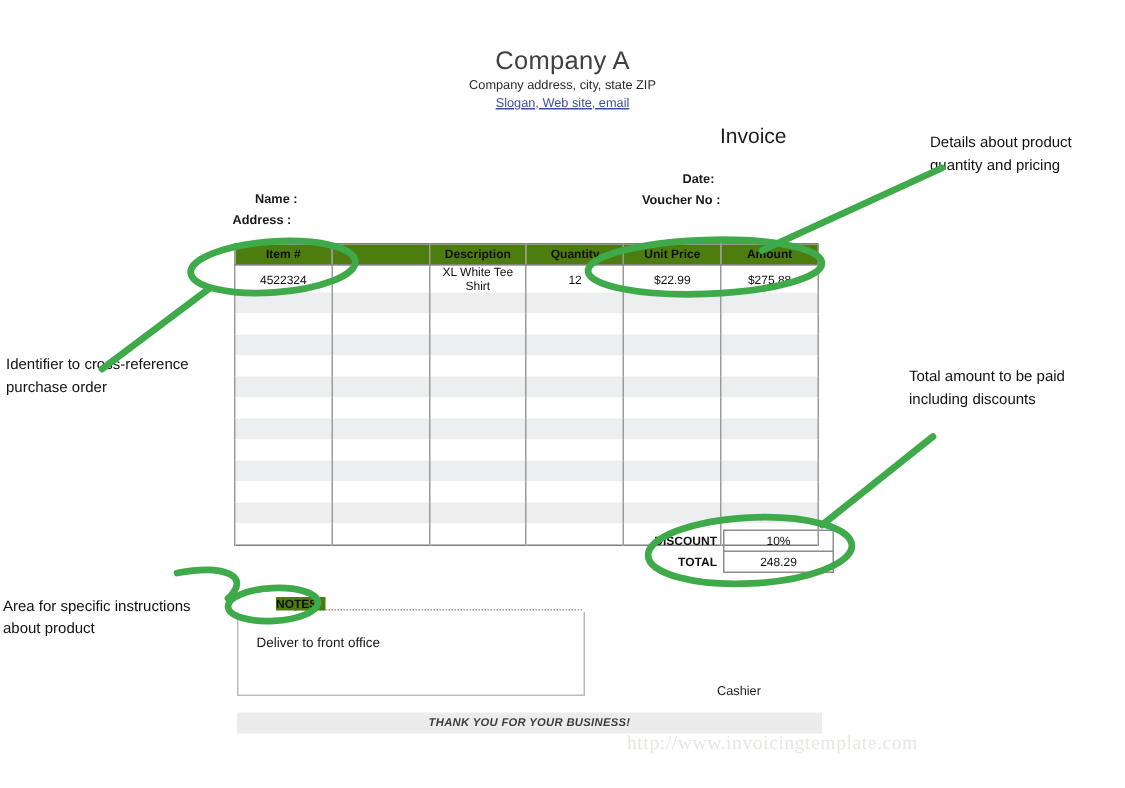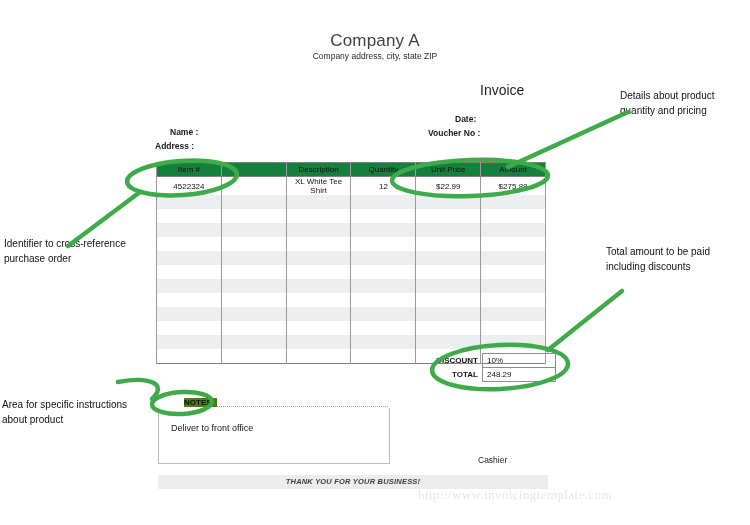--- a/index.html
+++ b/index.html
@@ -72,24 +72,24 @@
     border: 1px solid #808080;
   }
   #items-table th, #items-table td {
     border-left: 1px solid #9a9a9a;
     border-right: 1px solid #9a9a9a;
     padding: 0;
     height: 14px;
     font-size: 8px;
   }
   #items-table thead th {
-    background: #15803d;
+    background: #4d7c0f;
     border-bottom: 1px solid #808080;
     border-top: 1px solid #808080;
-    font-weight: normal;
+    font-weight: bold;
     font-size: 8px;
     text-align: center;
     height: 13px;
     color: #101010;
   }
   #items-table tbody td { text-align: center; color: #111; }
   #items-table tbody tr.striped td { background: #eceef0; }
   #items-table tbody tr.plain td { background: #ffffff; }
   td.c-item { width: 56px; }
   td.c-gap  { width: 20px; }
@@ -112,21 +112,21 @@
   }
   .tot-label {
     width: 68px;
     text-align: right;
     font-weight: bold;
     color: #111;
     border: none;
   }
   .tot-value {
     width: 64px;
-    text-align: left;
+    text-align: center;
     border: 1px solid #8d8d8d;
     color: #111;
     margin-top: 36px;
   }
 
   
   #notes-label {
     left: 160px; top: 398px;
     font-size: 8px;
     font-weight: bold;
@@ -209,20 +209,21 @@
     pointer-events: none;
     z-index: 6;
   }
 </style>
 </head>
 <body>
 
 <div class="abs" id="company-header">
   <div id="company-name">Company A</div>
   <div class="company-line">Company address, city, state ZIP</div>
+  <div id="company-slogan">Slogan, Web site, email</div>
 </div>
 
 <div class="abs" id="invoice-title">Invoice</div>
 
 <div class="abs form-label" id="label-name">Name :</div>
 <div class="abs form-label" id="label-address">Address :</div>
 <div class="abs form-label" id="label-date">Date:</div>
 <div class="abs form-label" id="label-voucher">Voucher No :</div>
 
 <table class="abs" id="items-table">

